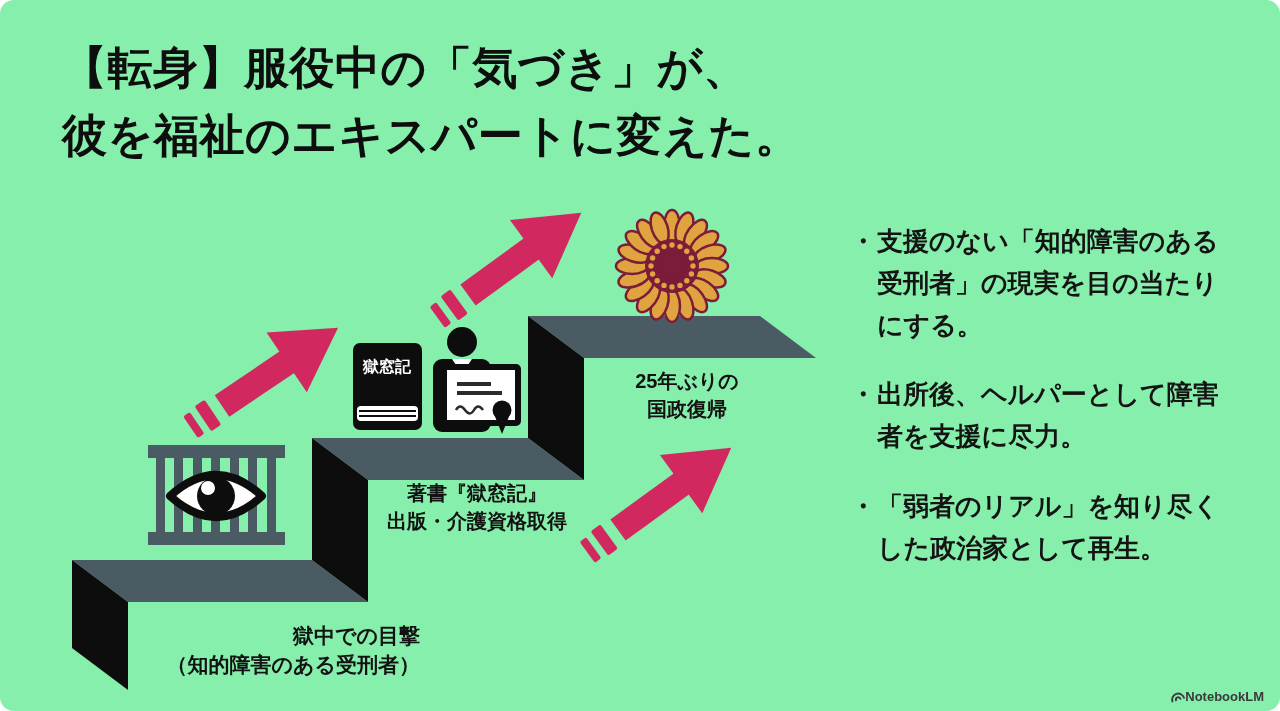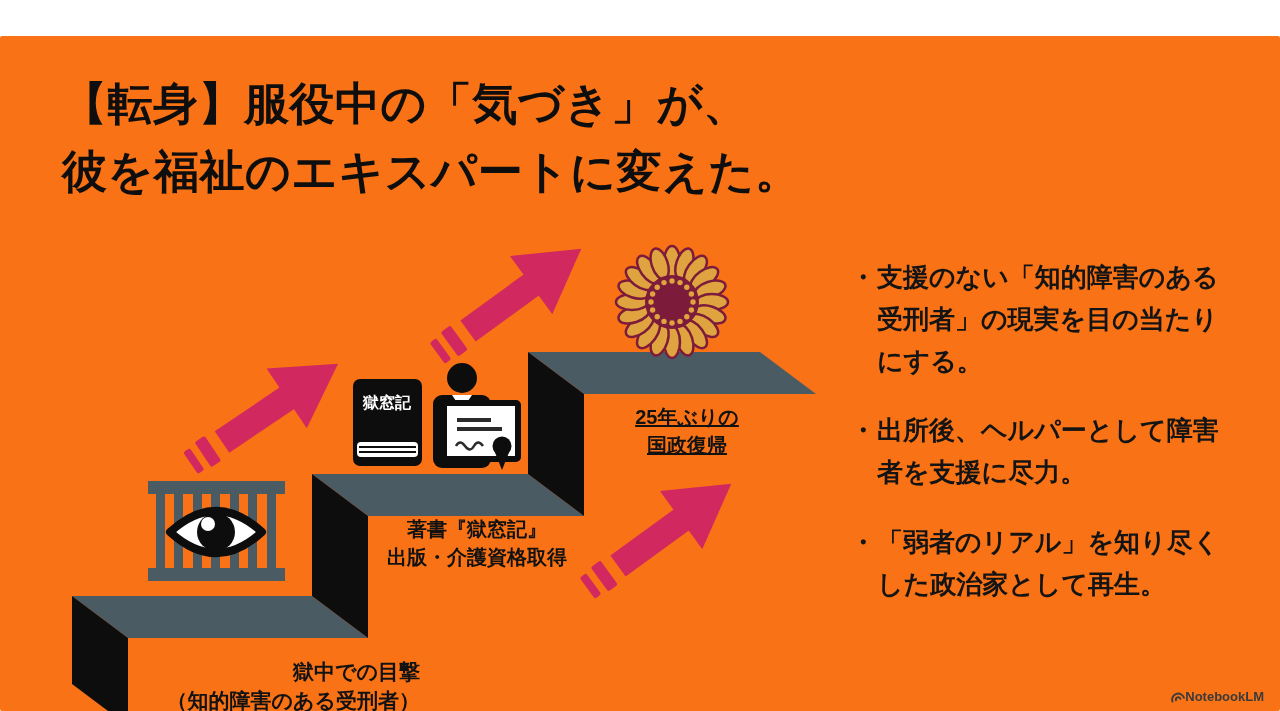--- a/index.html
+++ b/index.html
@@ -1,35 +1,35 @@
 <!DOCTYPE html>
 <html><head>
 <meta charset="utf-8">
 <style>
   html, body { margin:0; padding:0; background:#ffffff; }
   body {
     width:1280px; height:711px; position:relative; overflow:hidden;
     font-family:"Liberation Sans","DejaVu Sans",sans-serif;
   }
   .slide {
-    position:absolute; inset:0; background:#f97316; border-radius:2px; overflow:hidden;margin-top:36px;
+    position:absolute; inset:0; background:#86efac; border-radius:14px; overflow:hidden;
   }
   .title {
     position:absolute; left:62px; top:34px; width:820px;
     font-size:45px; font-weight:900; line-height:1.5; color:#0e0e0e;
     letter-spacing:0.5px;
   }
   .stairs-svg { position:absolute; left:20px; top:190px; }
   .step-label {
     position:absolute; text-align:center; color:#121212;
     font-weight:800; line-height:1.38;
   }
   .step-label-1 { left:80px;  top:622px; width:340px; font-size:21px;text-align:right; }
   .step-label-2 { left:346px; top:480px; width:262px; font-size:20px; }
-  .step-label-3 { left:584px; top:368px; width:206px; font-size:20px;text-decoration:underline; }
+  .step-label-3 { left:584px; top:368px; width:206px; font-size:20px; }
   .bullets { position:absolute; left:850px; top:220px; width:372px; }
   .bullet {
     display:flex; color:#141414; font-size:26px; font-weight:700;
     line-height:1.62; margin-bottom:27px;
   }
   .bullet .dot { flex:none; width:27px; }
   .bullet .txt { flex:1; }
   .footer {
     position:absolute; right:16px; bottom:7px; display:flex; align-items:flex-start;
     color:#3a3a3a;

